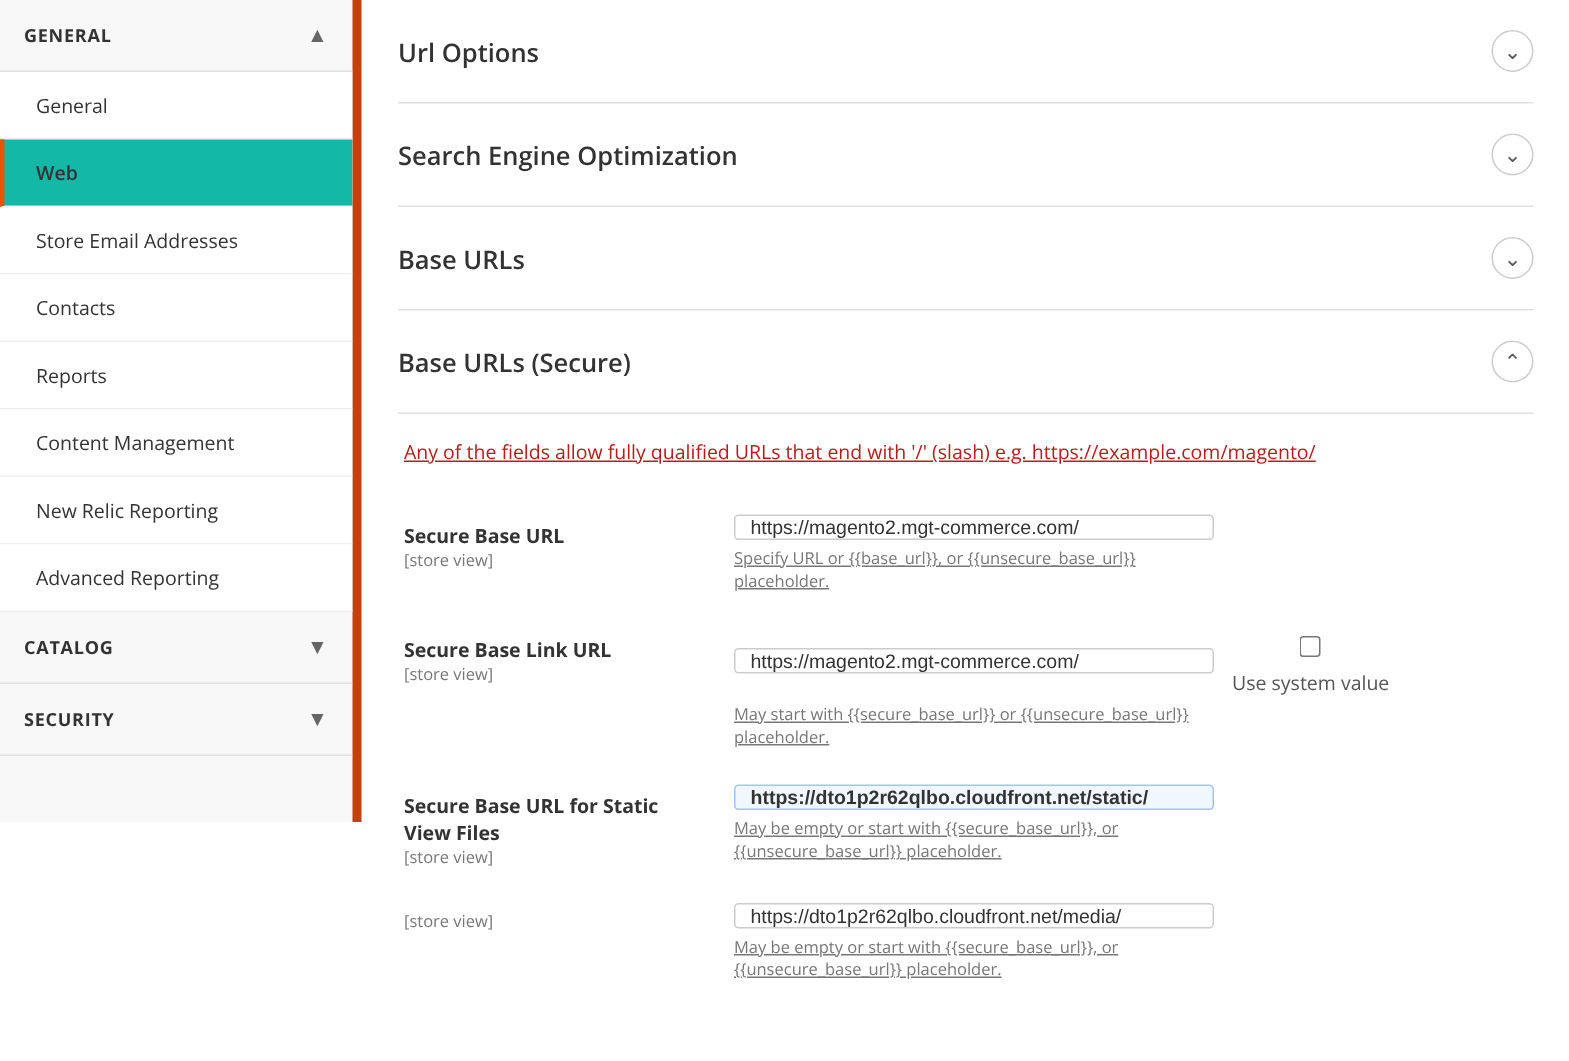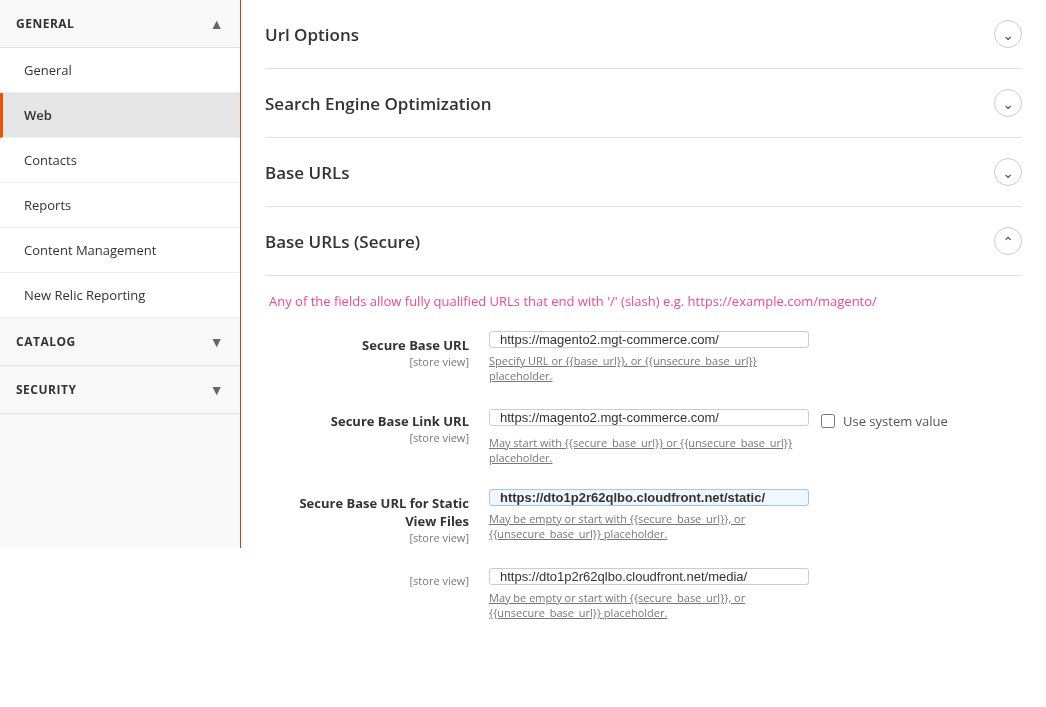--- a/index.html
+++ b/index.html
@@ -3,21 +3,21 @@
   <meta charset="utf-8">
   <style>
     * { box-sizing: border-box; margin: 0; padding: 0; }
     body { font-family: 'Open Sans', Arial, sans-serif; font-size: 13px; background: #fff; color: #333; display: flex; height: 707px; overflow: hidden; }
 
     
     .sidebar {
       width: 241px;
       min-width: 241px;
       background: #f8f8f8;
-      border-right: 1px solid #c2410c;
+      border-right: 6px solid #c2410c;
       overflow-y: auto;
       height: 548px;
     }
     .sidebar-section-header {
       display: flex;
       justify-content: space-between;
       align-items: center;
       padding: 14px 16px;
       font-weight: 700;
       font-size: 12px;
@@ -34,21 +34,21 @@
       color: #333;
       cursor: pointer;
       border-bottom: 1px solid #efefef;
       background: #fff;
       text-decoration: none;
     }
     .sidebar-item.active {
       border-left: 3px solid #eb5202;
       padding-left: 21px;
       font-weight: 600;
-      background: #e5e5e5;
+      background: #14b8a6;
     }
 
     
     .main-content {
       flex: 1;
       overflow-y: auto;
       padding: 0 24px 24px 24px;
       height: 707px;
     }
 
@@ -80,36 +80,36 @@
       cursor: pointer;
       flex-shrink: 0;
     }
 
     
     .section-content {
       padding: 16px 0;
     }
     .section-description {
       font-size: 13px;
-      color: #ec4899;
-      margin-bottom: 20px;
+      color: #b91c1c;
+      margin-bottom: 32px;
       padding: 0 4px;
+      text-decoration: underline;
     }
 
     
     .form-row {
       display: flex;
       align-items: flex-start;
       margin-bottom: 22px;
       padding: 0 4px;
     }
     .form-label-col {
       width: 220px;
       min-width: 220px;
-      text-align: right;
       padding-right: 20px;
       padding-top: 6px;
     }
     .form-label {
       font-weight: 700;
       font-size: 13px;
       color: #333;
       display: block;
     }
     .form-label-sub {
@@ -141,20 +141,21 @@
       margin-top: 5px;
       max-width: 320px;
       line-height: 1.4;
       text-decoration: underline;
     }
     .system-value-row {
       display: flex;
       align-items: center;
       gap: 8px;
       margin-top: 6px;
+      flex-direction: column;
     }
     .checkbox-input {
       width: 14px;
       height: 14px;
       cursor: pointer;
     }
     .checkbox-label {
       font-size: 13px;
       color: #555;
     }
@@ -168,24 +169,26 @@
 <body>
 
 <nav class="sidebar">
 
   <div class="sidebar-section-header">
     <span>GENERAL</span>
     <span class="chevron">▲</span>
   </div>
   <a class="sidebar-item">General</a>
   <a class="sidebar-item active">Web</a>
+  <a class="sidebar-item">Store Email Addresses</a>
   <a class="sidebar-item">Contacts</a>
   <a class="sidebar-item">Reports</a>
   <a class="sidebar-item">Content Management</a>
   <a class="sidebar-item">New Relic Reporting</a>
+  <a class="sidebar-item">Advanced Reporting</a>
 
   <div class="sidebar-section-header">
     <span>CATALOG</span>
     <span class="chevron">▼</span>
   </div>
 
   <div class="sidebar-section-header">
     <span>SECURITY</span>
     <span class="chevron">▼</span>
   </div>

